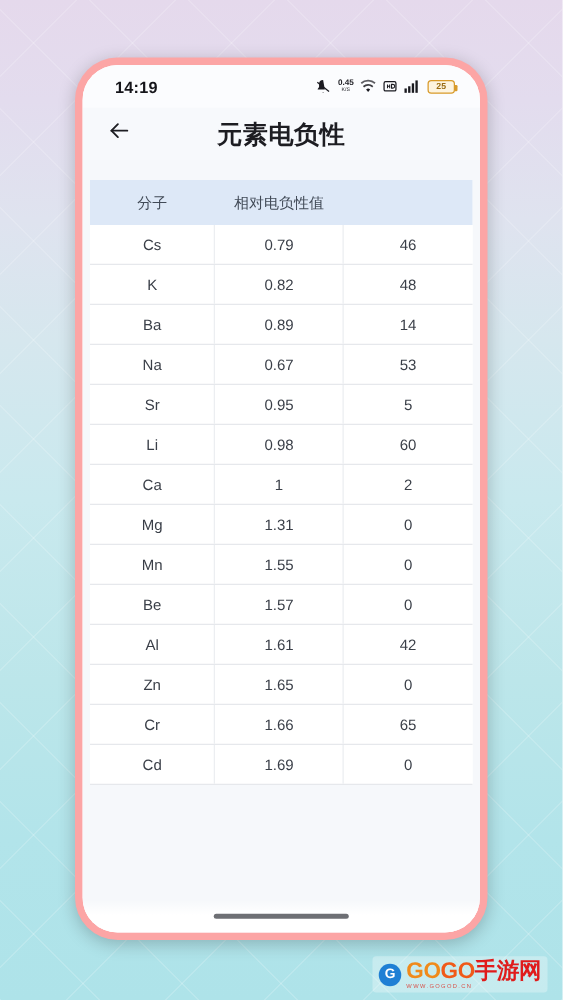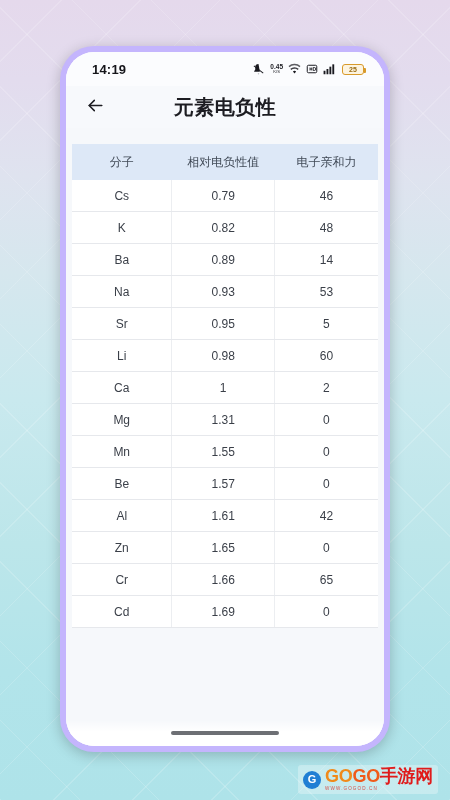--- a/index.html
+++ b/index.html
@@ -35,21 +35,21 @@
     pointer-events: none;
   }
 
   
   .phone {
     position: absolute;
     left: 60px;
     top: 46px;
     width: 330px;
     height: 706px;
-    background: #c4b5fd;
+    background: #fca5a5;
     border-radius: 34px;
     padding: 6px;
     box-shadow: 0 3px 14px rgba(0,0,0,0.22);
   }
   .screen {
     width: 100%;
     height: 100%;
     background: #ffffff;
     border-radius: 28px;
     overflow: hidden;
@@ -316,41 +316,40 @@
         </span>
       </div>
       <div class="page-title">元素电负性</div>
     </div>
 
     <div class="content">
       <div class="table">
         <div class="trow thead">
           <div class="cell c0">分子</div>
           <div class="cell c1">相对电负性值</div>
-          <div class="cell c2">电子亲和力</div>
         </div>
         <div id="table-body">
             <div class="trow tbody-row">
               <div class="cell c0">Cs</div>
               <div class="cell c1">0.79</div>
               <div class="cell c2">46</div>
             </div>
             <div class="trow tbody-row">
               <div class="cell c0">K</div>
               <div class="cell c1">0.82</div>
               <div class="cell c2">48</div>
             </div>
             <div class="trow tbody-row">
               <div class="cell c0">Ba</div>
               <div class="cell c1">0.89</div>
               <div class="cell c2">14</div>
             </div>
             <div class="trow tbody-row">
               <div class="cell c0">Na</div>
-              <div class="cell c1">0.93</div>
+              <div class="cell c1">0.67</div>
               <div class="cell c2">53</div>
             </div>
             <div class="trow tbody-row">
               <div class="cell c0">Sr</div>
               <div class="cell c1">0.95</div>
               <div class="cell c2">5</div>
             </div>
             <div class="trow tbody-row">
               <div class="cell c0">Li</div>
               <div class="cell c1">0.98</div>

